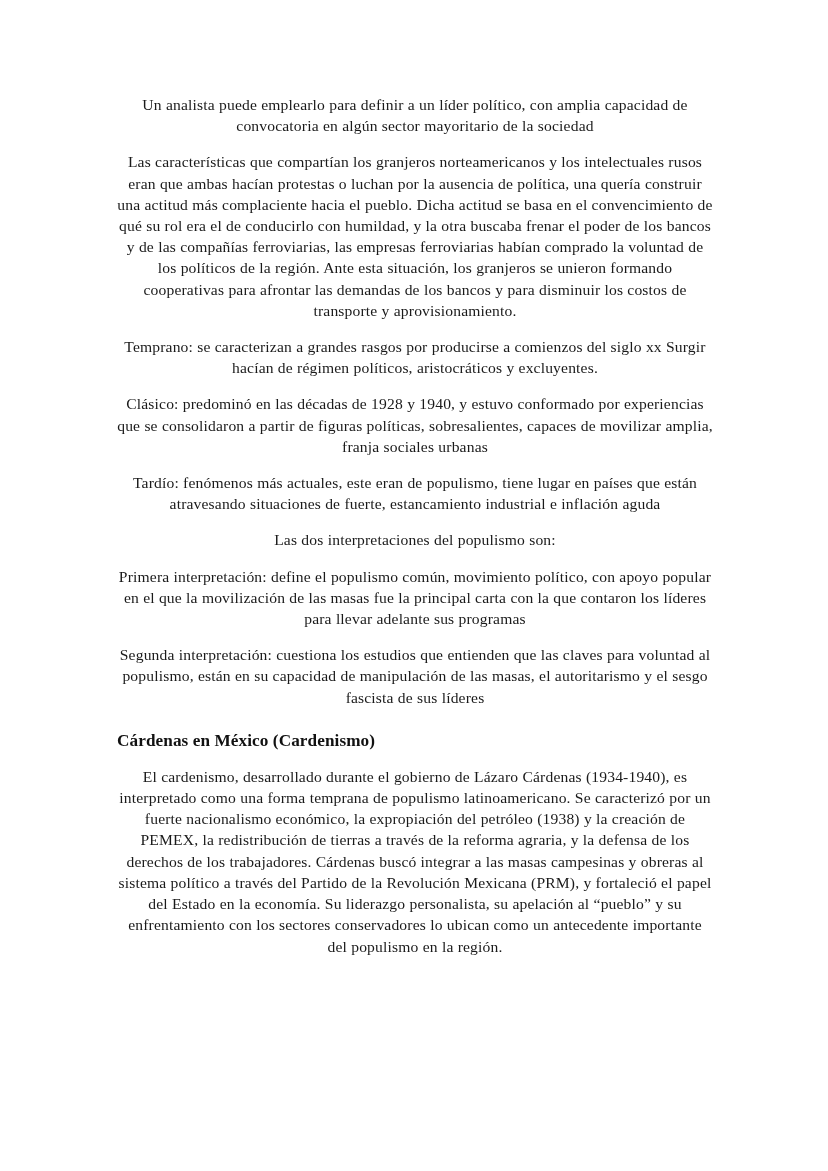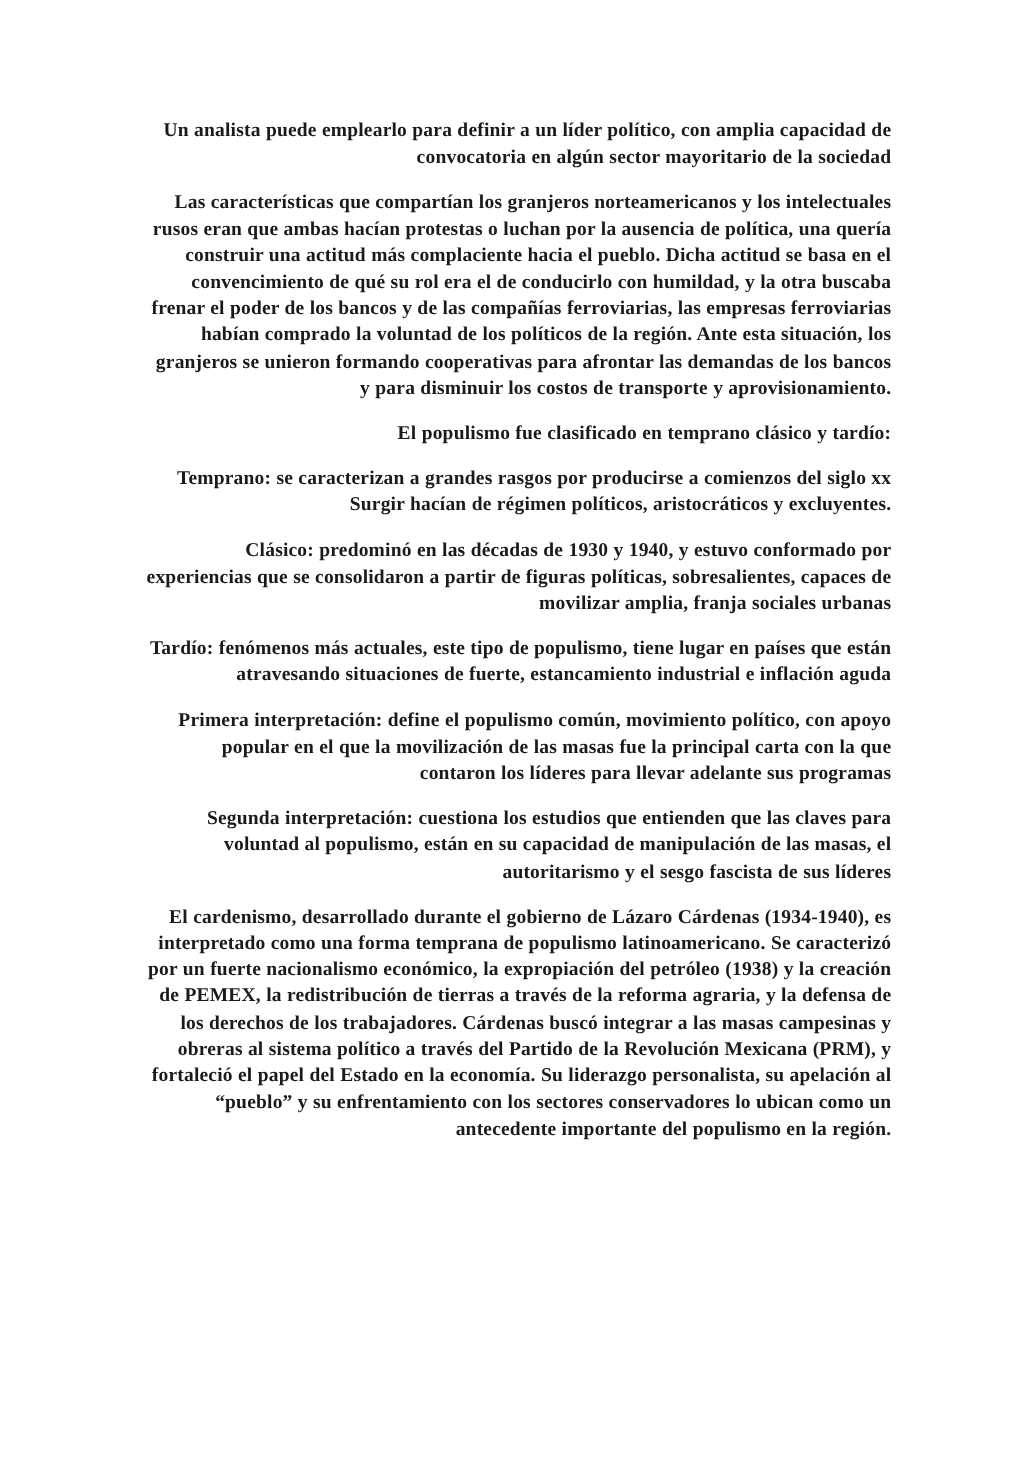--- a/index.html
+++ b/index.html
@@ -25,46 +25,46 @@
   .doc-body {
     position: absolute;
     left: 117px;
     top: 94px;
     width: 596px;
   }
   p.para {
     margin: 0 0 15px 0;
     font-size: 15.6px;
     line-height: 21.2px;
-    text-align: right;
+    text-align: center;
     color: #1a1a1a;
     letter-spacing: 0.01em;
     word-spacing: 0.01em;
-    font-weight: bold;
   }
   p.para:last-child {
     margin-bottom: 0;
   }
   h2.section-heading {
     margin: 22px 0 14px 0;
     font-size: 17.2px;
     line-height: 22px;
     font-weight: bold;
     color: #111111;
     letter-spacing: 0.005em;
   }
 </style>
 </head>
 <body>
 
 <div class="page">
   <div class="doc-body">
       <p class="para">Un analista puede emplearlo para definir a un líder político, con amplia capacidad de convocatoria en algún sector mayoritario de la sociedad</p>
       <p class="para">Las características que compartían los granjeros norteamericanos y los intelectuales rusos eran que ambas hacían protestas o luchan por la ausencia de política, una quería construir una actitud más complaciente hacia el pueblo. Dicha actitud se basa en el convencimiento de qué su rol era el de conducirlo con humildad, y la otra buscaba frenar el poder de los bancos y de las compañías ferroviarias, las empresas ferroviarias habían comprado la voluntad de los políticos de la región. Ante esta situación, los granjeros se unieron formando cooperativas para afrontar las demandas de los bancos y para disminuir los costos de transporte y aprovisionamiento.</p>
-      <p class="para">El populismo fue clasificado en temprano clásico y tardío:</p>
       <p class="para">Temprano: se caracterizan a grandes rasgos por producirse a comienzos del siglo xx Surgir hacían de régimen políticos, aristocráticos y excluyentes.</p>
-      <p class="para">Clásico: predominó en las décadas de 1930 y 1940, y estuvo conformado por experiencias que se consolidaron a partir de figuras políticas, sobresalientes, capaces de movilizar amplia, franja sociales urbanas</p>
-      <p class="para">Tardío: fenómenos más actuales, este tipo de populismo, tiene lugar en países que están atravesando situaciones de fuerte, estancamiento industrial e inflación aguda</p>
+      <p class="para">Clásico: predominó en las décadas de 1928 y 1940, y estuvo conformado por experiencias que se consolidaron a partir de figuras políticas, sobresalientes, capaces de movilizar amplia, franja sociales urbanas</p>
+      <p class="para">Tardío: fenómenos más actuales, este eran de populismo, tiene lugar en países que están atravesando situaciones de fuerte, estancamiento industrial e inflación aguda</p>
+      <p class="para">Las dos interpretaciones del populismo son:</p>
       <p class="para">Primera interpretación: define el populismo común, movimiento político, con apoyo popular en el que la movilización de las masas fue la principal carta con la que contaron los líderes para llevar adelante sus programas</p>
       <p class="para">Segunda interpretación: cuestiona los estudios que entienden que las claves para voluntad al populismo, están en su capacidad de manipulación de las masas, el autoritarismo y el sesgo fascista de sus líderes</p>
+      <h2 class="section-heading">Cárdenas en México (Cardenismo)</h2>
       <p class="para">El cardenismo, desarrollado durante el gobierno de Lázaro Cárdenas (1934-1940), es interpretado como una forma temprana de populismo latinoamericano. Se caracterizó por un fuerte nacionalismo económico, la expropiación del petróleo (1938) y la creación de PEMEX, la redistribución de tierras a través de la reforma agraria, y la defensa de los derechos de los trabajadores. Cárdenas buscó integrar a las masas campesinas y obreras al sistema político a través del Partido de la Revolución Mexicana (PRM), y fortaleció el papel del Estado en la economía. Su liderazgo personalista, su apelación al “pueblo” y su enfrentamiento con los sectores conservadores lo ubican como un antecedente importante del populismo en la región.</p>
     </div>
 </div>
 
 </body></html>

